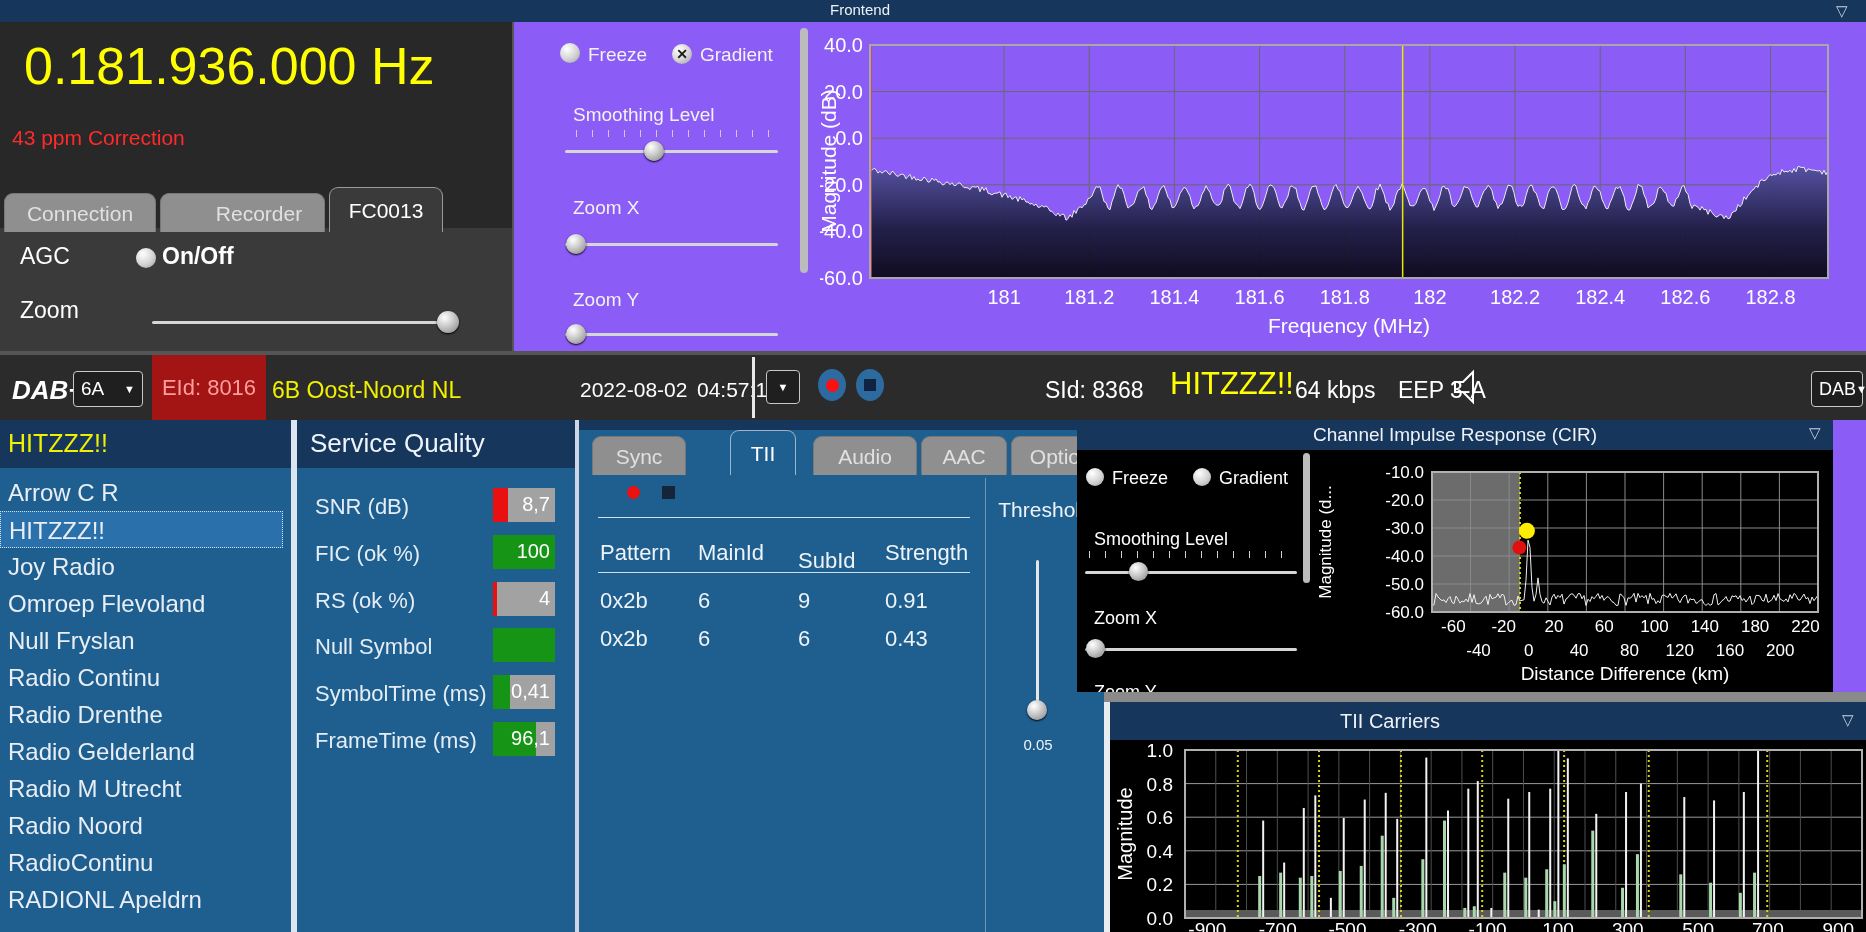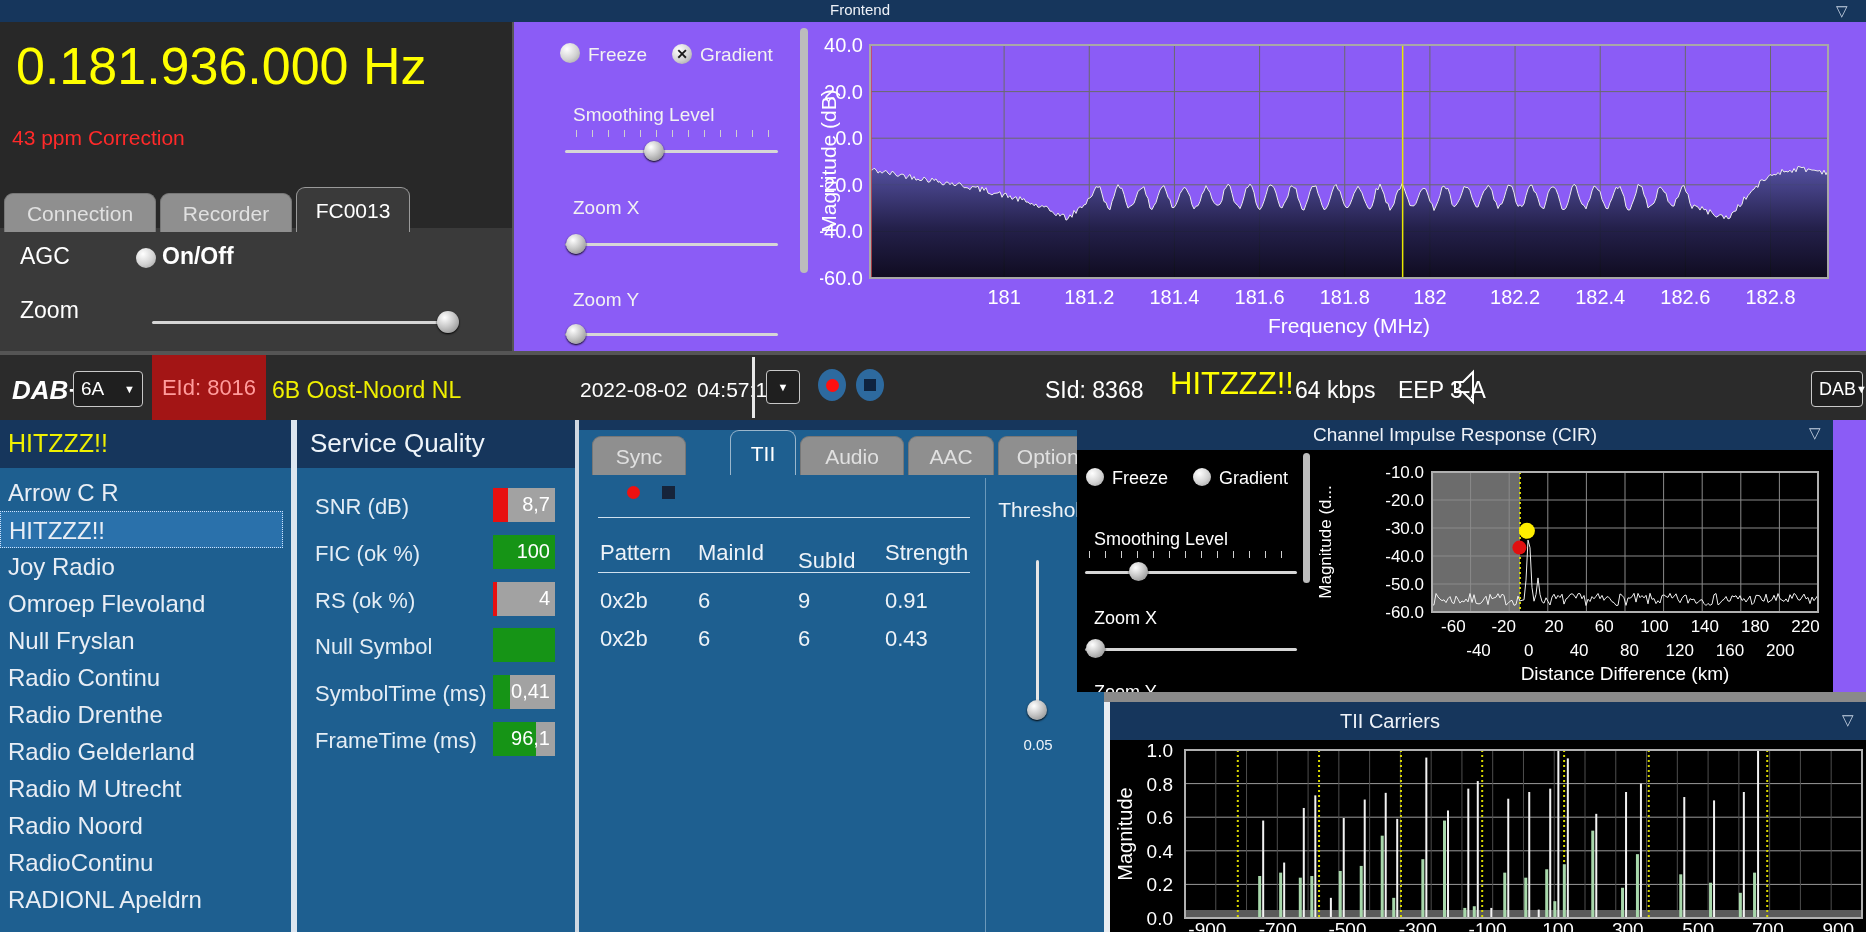--- a/index.html
+++ b/index.html
@@ -60,26 +60,26 @@
 <body>
 
 <div id="app">
 
   <div class="navybar" style="left:0;top:0;width:1866px;height:22px;">
     <span class="abs paneltitle" style="left:830px;top:1px;font-size:15px;">Frontend</span>
     <span class="abs tri" style="left:1836px;top:2px;">▽</span>
   </div>
 
   <div id="lp">
-    <div class="abs freq" style="left:16px;top:14px;">0.181.936.000 Hz</div>
+    <div class="abs freq" style="left:24px;top:14px;">0.181.936.000 Hz</div>
     <div class="abs corr" style="left:12px;top:104px;">43 ppm Correction</div>
     <div id="lp-tabpanel"></div>
     <div class="tabrow" style="left:4px;top:165px;" id="frontend-tabs">
         <div class="tab" style="width: 150px;">Connection</div>
-        <div class="tab" style="width: 130px;">Recorder</div>
+        <div class="tab" style="width: 130px; padding-left: 33px;">Recorder</div>
         <div class="tab active-dark" style="width: 112px;">FC0013</div>
       </div>
     <span class="abs" style="left:20px;top:221px;font-size:23px;z-index:2;">AGC</span>
     <span class="radio" style="left:136px;top:226px;z-index:2;"></span>
     <span class="abs" style="left:162px;top:221px;font-size:23px;z-index:2;font-weight:bold;">On/Off</span>
     <span class="abs" style="left:20px;top:275px;font-size:23px;z-index:2;">Zoom</span>
     <div class="slider-track" style="left:152px;top:299px;width:300px;z-index:2;"></div>
     <div class="knob big" style="left:437px;top:289px;z-index:2;"></div>
   </div>
 
@@ -263,21 +263,21 @@
         </div>
       </div>
   </div>
   <div class="pane-divider" style="left:575px;top:420px;width:4px;height:512px;background:#cfd8e2;"></div>
 
   <div class="bluepanel" style="left:579px;top:420px;width:525px;height:512px;" id="tii-pane">
     <div class="navybar" style="left:0;top:0;width:525px;height:10px;"></div>
     <div class="tabrow" style="left:13px;top:10px;" id="tii-tabs">
         <div class="tab" style="width: 92px;">Sync</div>
         <div class="tab active-blue" style="width: 64px;">TII</div>
-        <div class="tab" style="width: 102px;">Audio</div>
+        <div class="tab" style="width: 102px; margin-left: 13px;">Audio</div>
         <div class="tab" style="width: 84px;">AAC</div>
         <div class="tab" style="width: 108px;">Options</div>
       </div>
     <div class="abs" style="left:48px;top:66px;width:13px;height:13px;border-radius:50%;background:#ee1111;"></div>
     <div class="abs" style="left:83px;top:66px;width:13px;height:13px;background:#16243a;"></div>
     <div class="hline" style="left:19px;top:97px;width:372px;"></div>
     <div id="tii-table">
         <div class="tbl-head" style="left: 21px; top: 120px;">Pattern</div>
         <div class="tbl-head" style="left: 119px; top: 120px;">MainId</div>
         <div class="tbl-head" style="left: 219px; top: 128px;">SubId</div>

